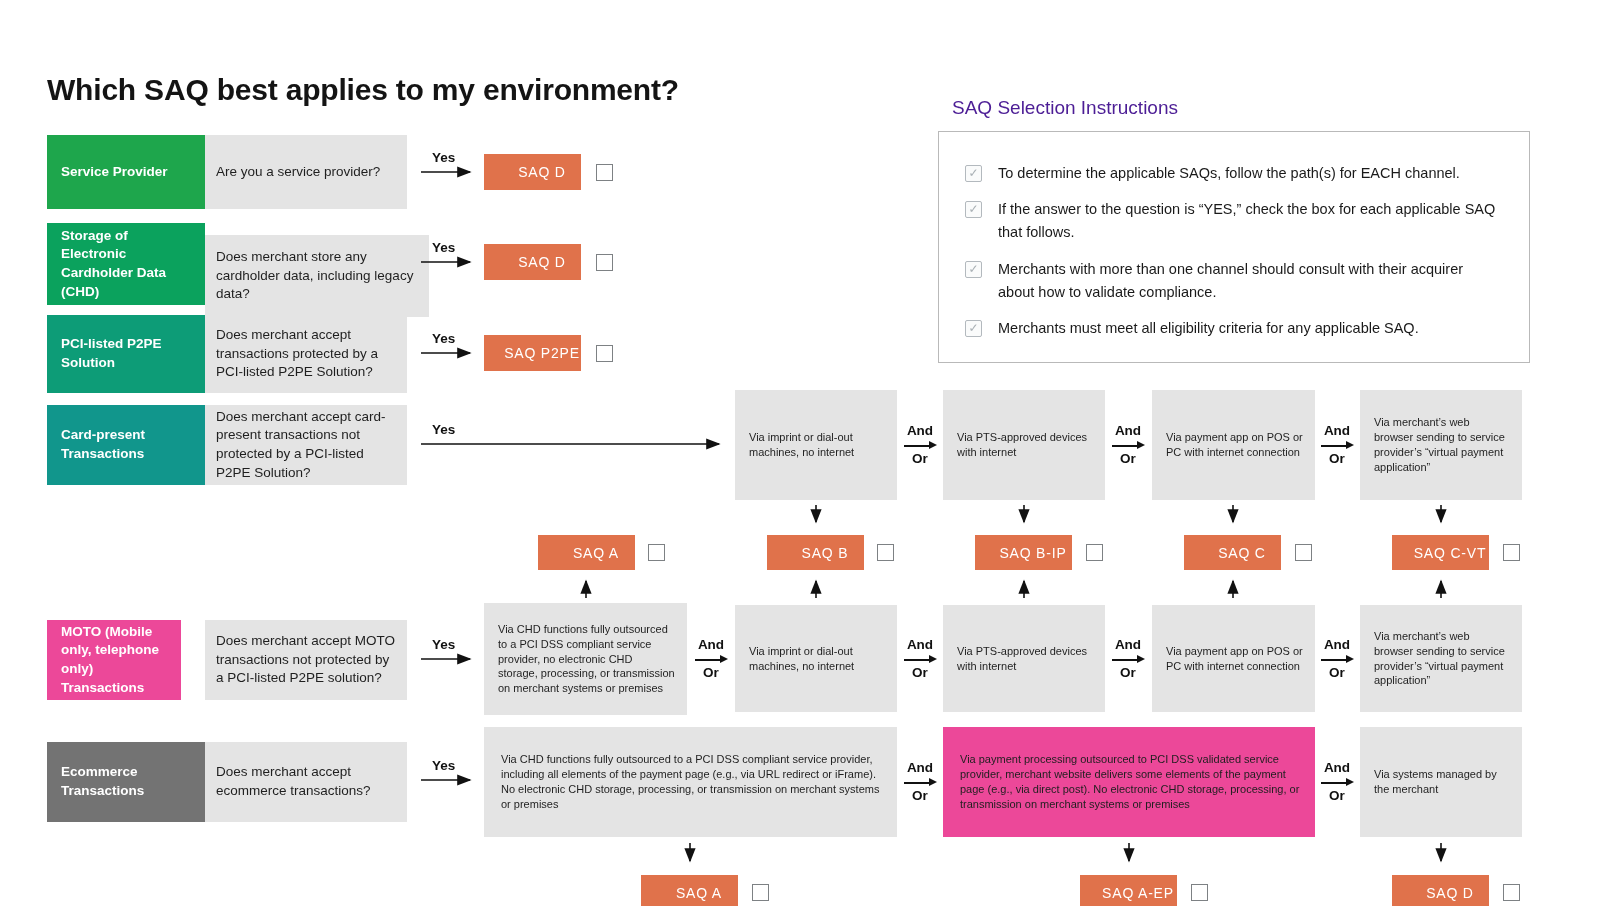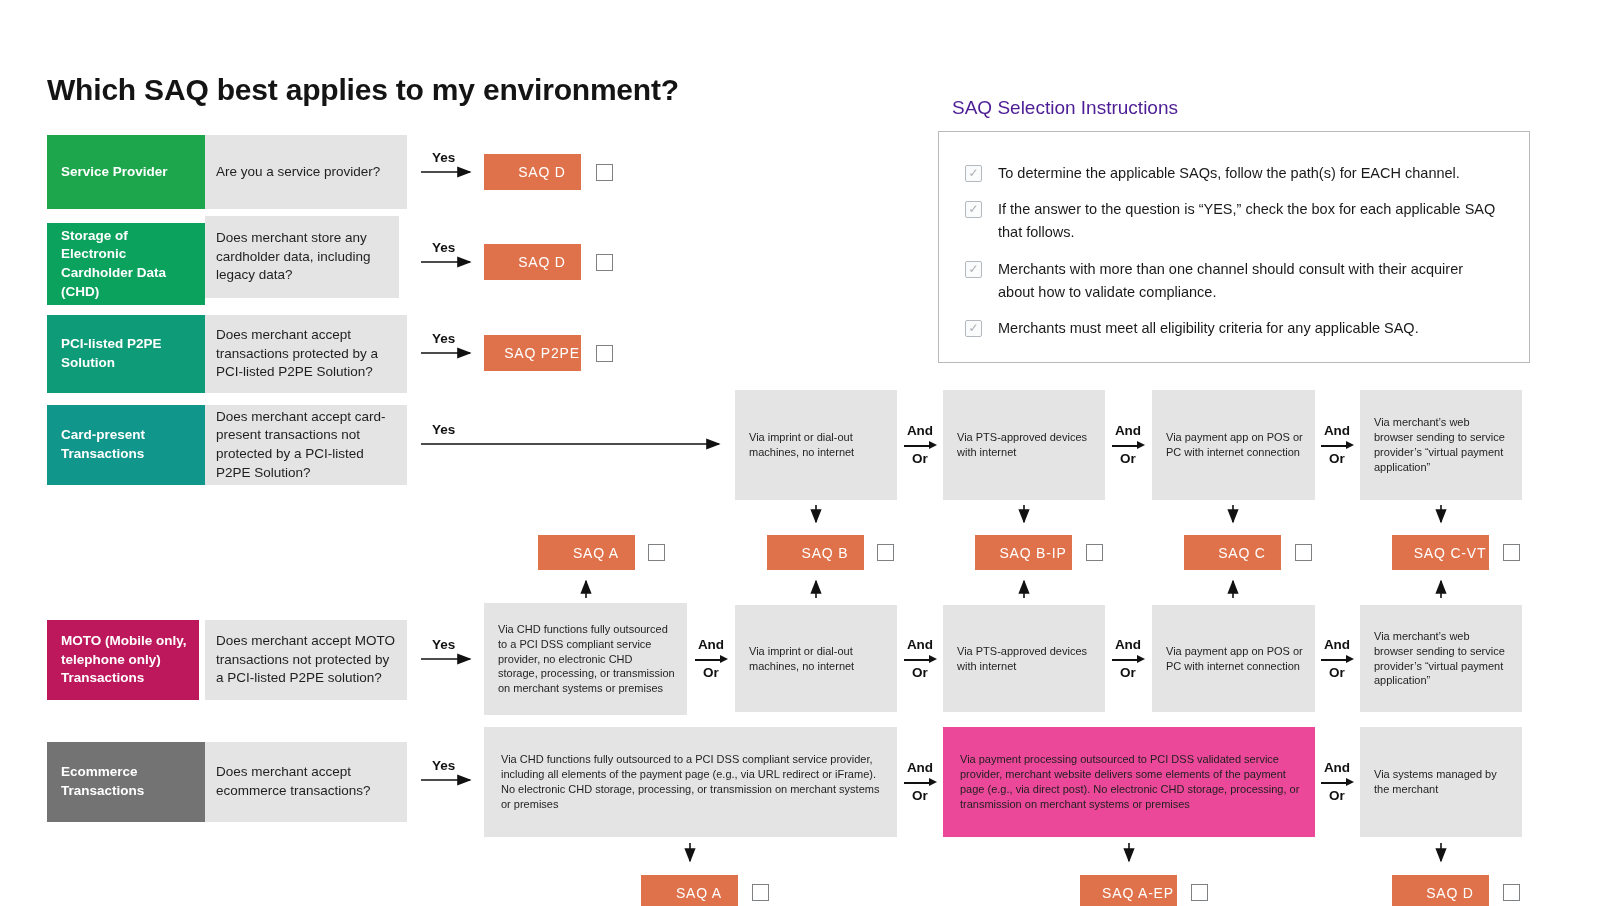--- a/index.html
+++ b/index.html
@@ -58,29 +58,29 @@
     <div class="instr-item">
       <span class="icheck">✓</span>
       <span class="txt">Merchants must meet all eligibility criteria for any applicable SAQ.</span>
     </div>
   </div>
 
   <div class="abs chip" style="left: 47px; top: 88px; width: 158px; height: 74px; background: rgb(30, 166, 76);">Service Provider</div>
   <div class="abs qbox" style="left:205px;top:88px;width:202px;height:74px;">Are you a service provider?</div>
 
   <div class="abs chip" style="left: 47px; top: 176px; width: 158px; height: 82px; background: rgb(11, 162, 93);">Storage of Electronic Cardholder Data (CHD)</div>
-  <div class="abs qbox" style="left:205px;top:169px;width:194px;height:82px;">Does merchant store any cardholder data, including legacy data?</div>
+  <div class="abs qbox" style="left:205px;top:188px;width:224px;height:82px;">Does merchant store any cardholder data, including legacy data?</div>
 
   <div class="abs chip" style="left: 47px; top: 268px; width: 158px; height: 78px; background: rgb(13, 156, 119);">PCI-listed P2PE Solution</div>
   <div class="abs qbox" style="left:205px;top:268px;width:202px;height:78px;">Does merchant accept transactions protected by a PCI-listed P2PE Solution?</div>
 
   <div class="abs chip" style="left: 47px; top: 358px; width: 158px; height: 80px; background: rgb(17, 150, 140);">Card-present Transactions</div>
   <div class="abs qbox" style="left:205px;top:358px;width:202px;height:80px;">Does merchant accept card-present transactions not protected by a PCI-listed P2PE Solution?</div>
 
-  <div class="abs chip" style="left: 47px; top: 573px; width: 152px; height: 80px; background: #be185d;">MOTO (Mobile only, telephone only) Transactions</div>
+  <div class="abs chip" style="left: 47px; top: 573px; width: 134px; height: 80px; background: #ec4899;">MOTO (Mobile only, telephone only) Transactions</div>
   <div class="abs qbox" style="left:205px;top:573px;width:202px;height:80px;">Does merchant accept MOTO transactions not protected by a PCI-listed P2PE solution?</div>
 
   <div class="abs chip" style="left: 47px; top: 695px; width: 158px; height: 80px; background: #737373;">Ecommerce Transactions</div>
   <div class="abs qbox" style="left:205px;top:695px;width:202px;height:80px;">Does merchant accept ecommerce transactions?</div>
 
   <div class="abs yes" style="left:432px;top:103px;">Yes</div>
   <div class="abs yes" style="left:432px;top:193px;">Yes</div>
   <div class="abs yes" style="left:432px;top:284px;">Yes</div>
   <div class="abs yes" style="left:432px;top:375px;">Yes</div>
   <div class="abs yes" style="left:432px;top:590px;">Yes</div>

